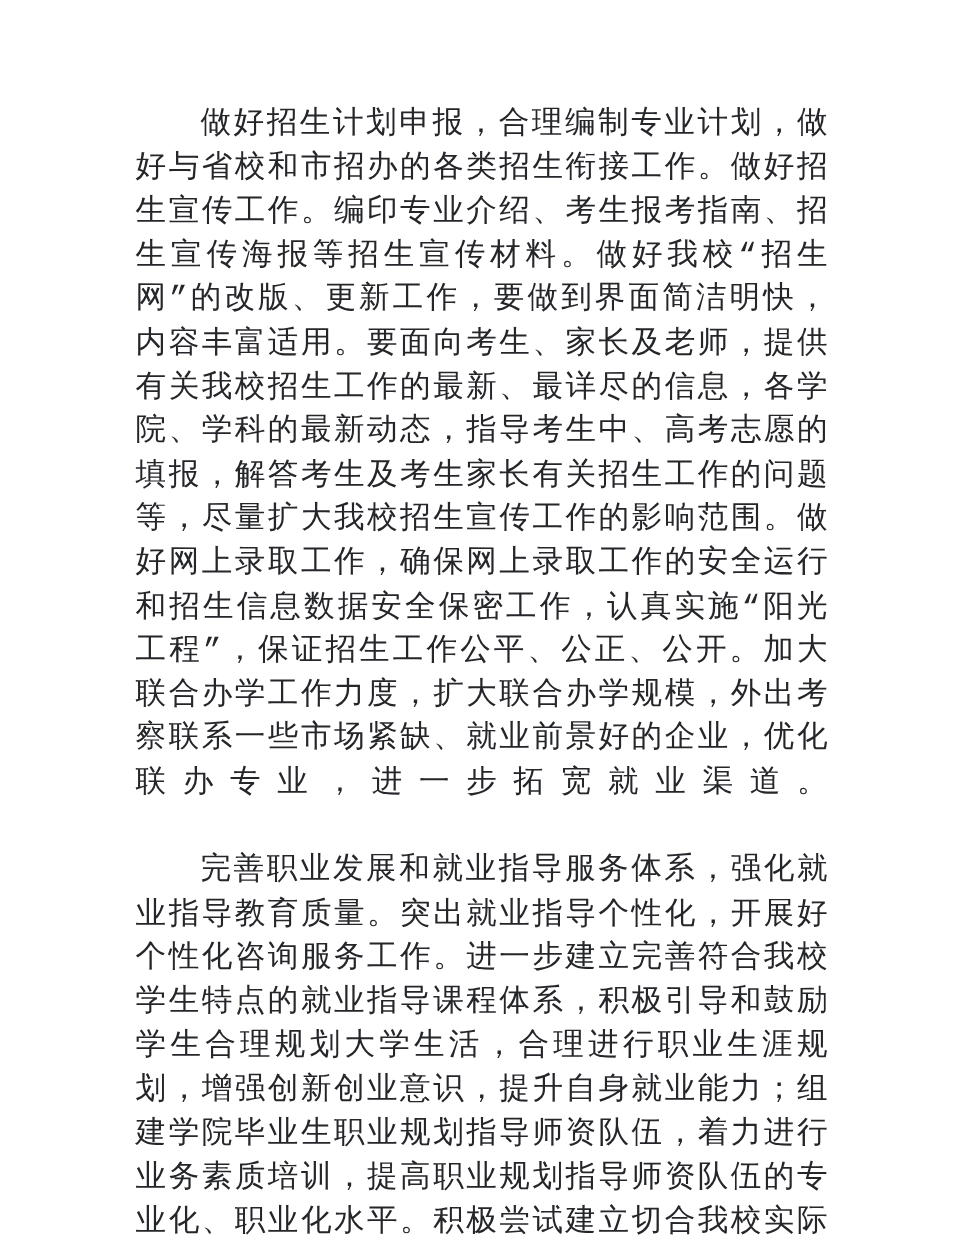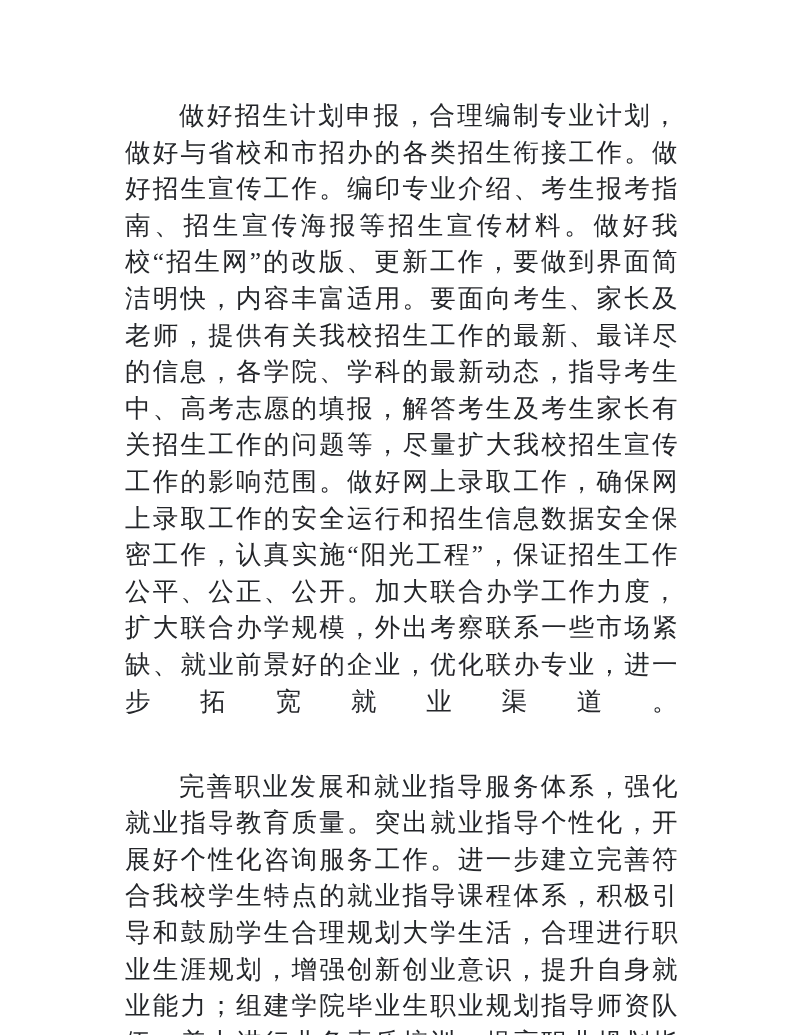--- a/index.html
+++ b/index.html
@@ -32,24 +32,24 @@
   }
 
   .text-body {
     position: absolute;
     left: 113px;
     top: 86px;
     width: 578px;
   }
 
   .para {
-    margin: 12px;
+    margin: 0;
     padding: 0;
     color: #24262a;
-    font-family: Liberation Serif, serif;
+    font-family: Liberation Mono, monospace;
     font-size: 25.5px;
     line-height: 36.6px;
     letter-spacing: 1.4px;
     text-align: justify;
     text-justify: inter-character;
     text-indent: 54px;
     word-break: break-all;
     font-weight: 400;
     -webkit-font-smoothing: antialiased;
   }

